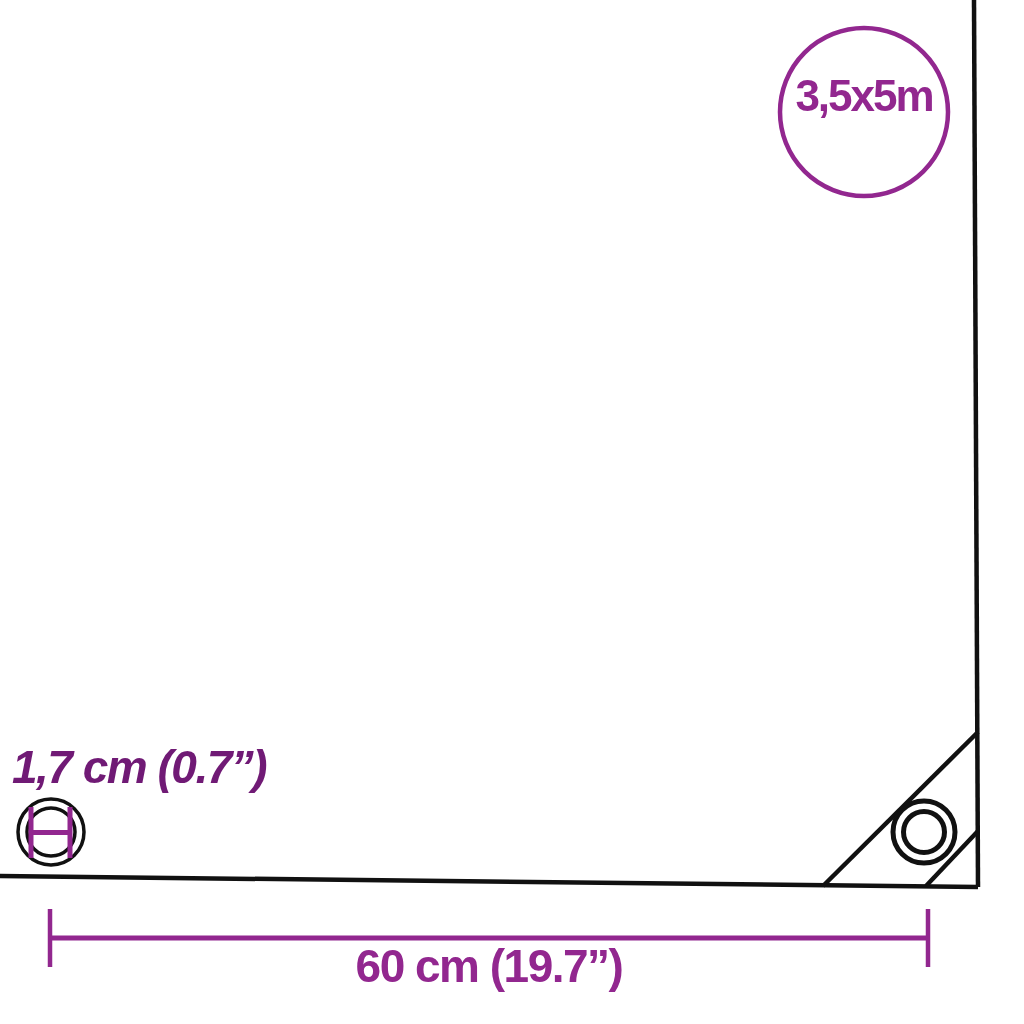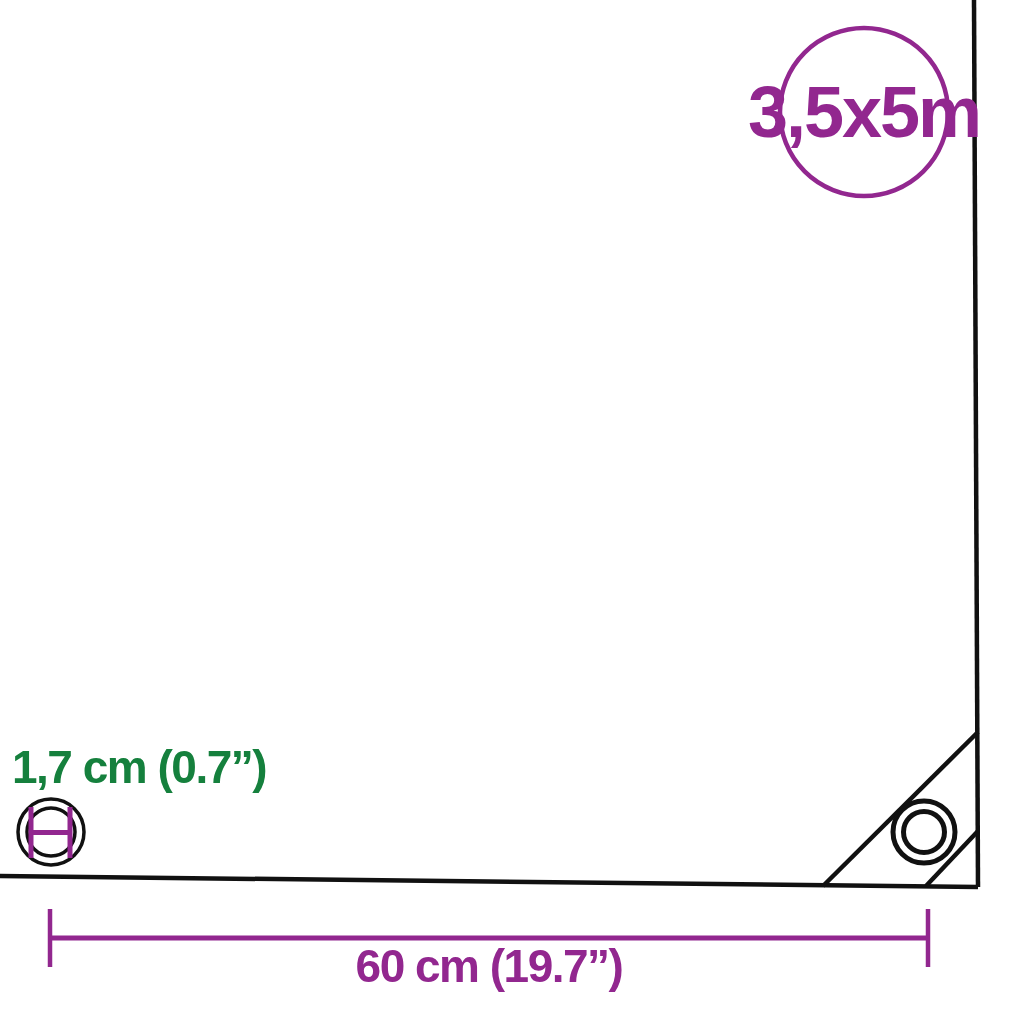--- a/index.html
+++ b/index.html
@@ -31,38 +31,39 @@
   .ink {
     stroke: #111111;
     fill: none;
   }
   .accent {
     stroke: #92278F;
     fill: none;
   }
   .label {
     position: absolute;
-    color: #15803d;
+    color: #701a75;
     font-weight: bold;
     line-height: 1;
     white-space: nowrap;
     letter-spacing: -1.5px;
+    font-style: italic;
   }
   .badge-label-box {
     position: absolute;
     left: 780px;
-    top: 28px;
+    top: 12px;
     width: 168px;
     height: 168px;
     display: flex;
     align-items: center;
     justify-content: center;
     color: #92278F;
     font-weight: bold;
-    font-size: 72px;
+    font-size: 44px;
     letter-spacing: -2px;
     white-space: nowrap;
   }
   .eyelet-label {
     left: 12px;
     top: 744px;
     font-size: 46px;
   }
   .spacing-label-box {
     position: absolute;

